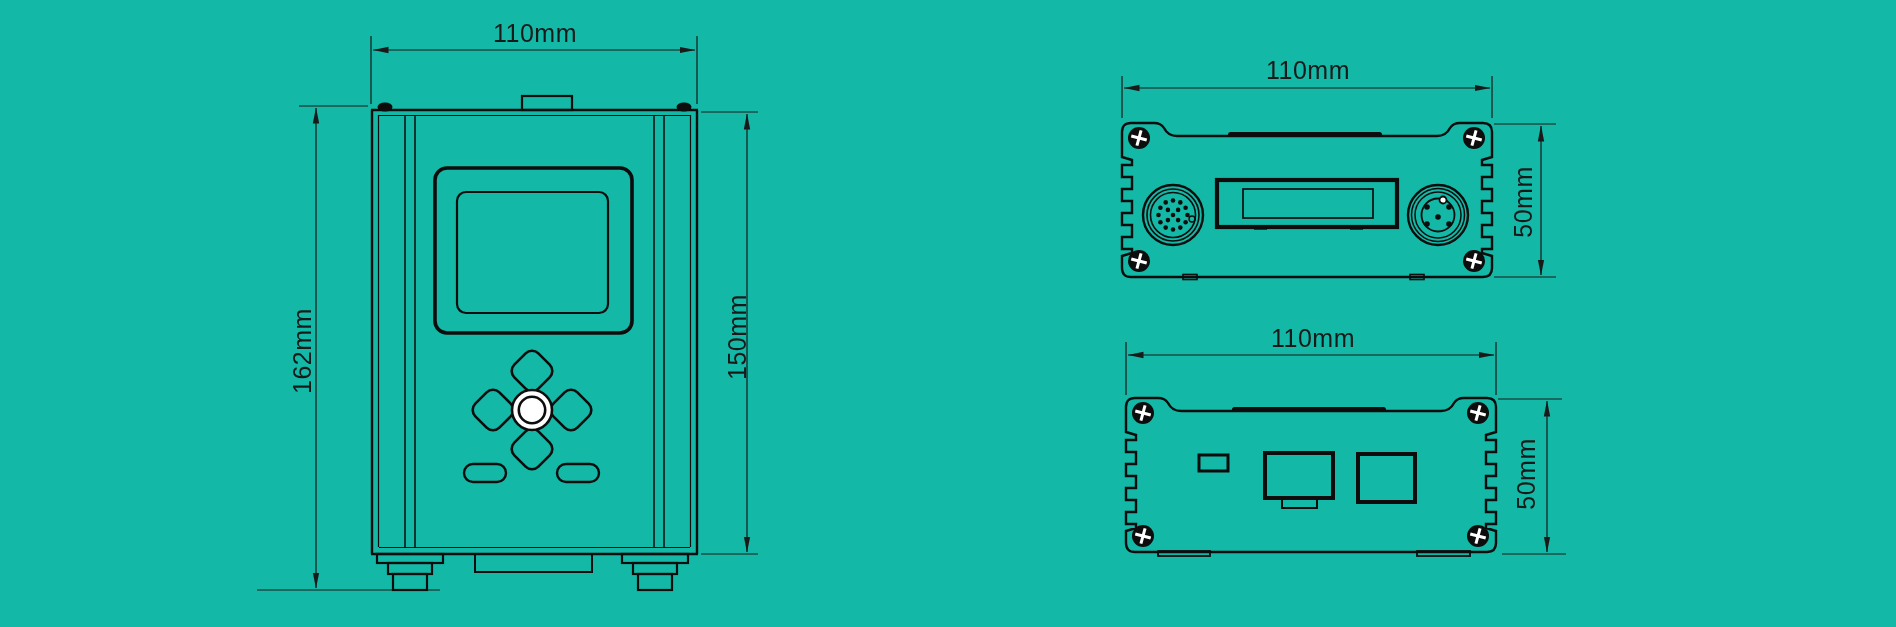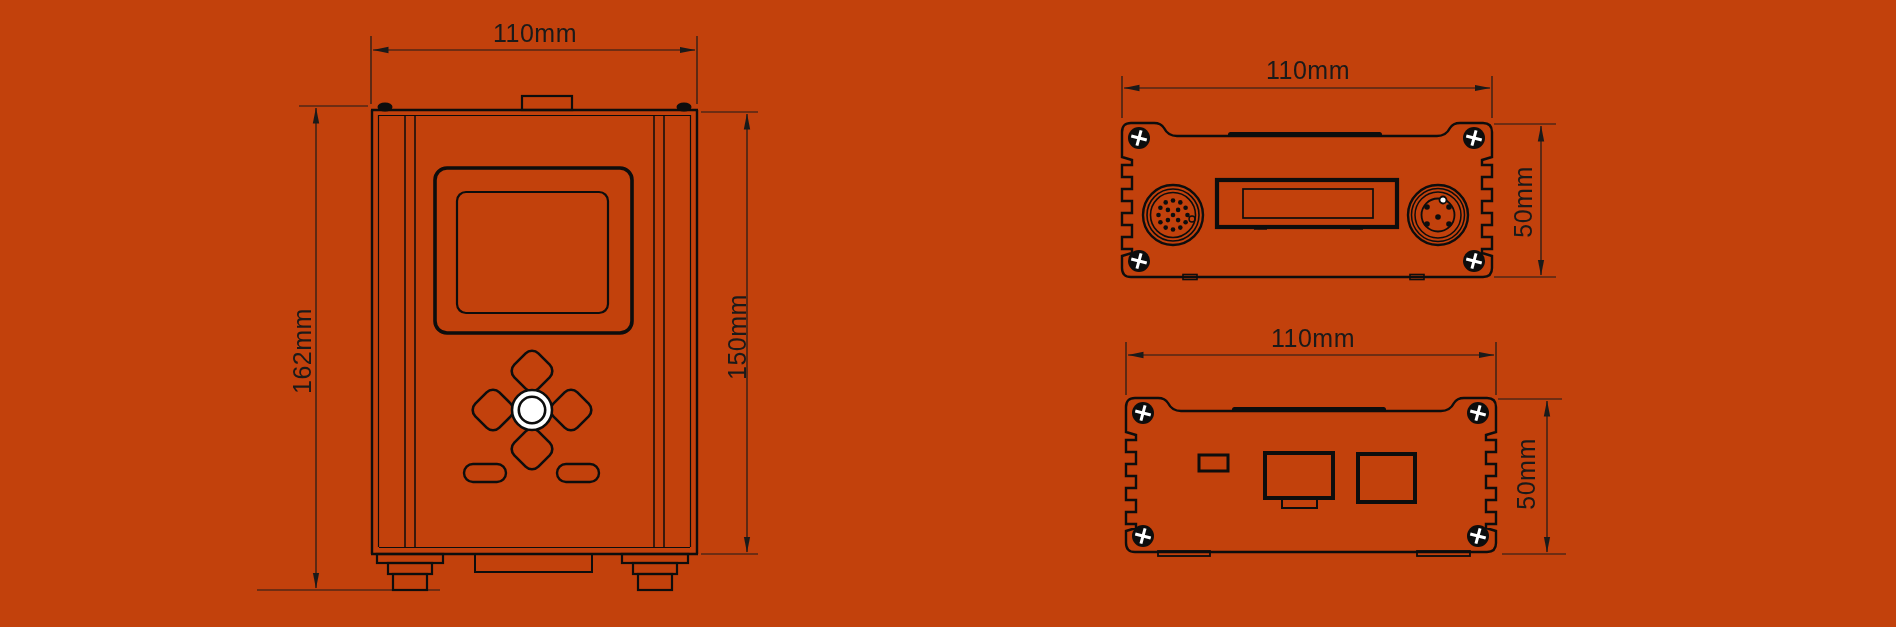--- a/index.html
+++ b/index.html
@@ -1,16 +1,16 @@
 <!DOCTYPE html>
 <html><head>
 <meta charset="utf-8">
 <style>
   html,body{margin:0;padding:0;background:#ffffff;}
-  .canvas{position:relative;width:1896px;height:627px;background:#c2410c;overflow:hidden;}
+  .canvas{position:relative;width:1896px;height:627px;background:#14b8a6;overflow:hidden;}
   svg{display:block;}
   svg text{
     font-family:"Liberation Sans","DejaVu Sans",sans-serif;
     font-size:25px;
     fill:#1a1a1a;
     letter-spacing:.5px;
   }
   .outline{stroke:#0d0d0d;fill:none;}
   .dim{stroke:#1a1a1a;stroke-width:1.2;fill:none;}
 </style>

